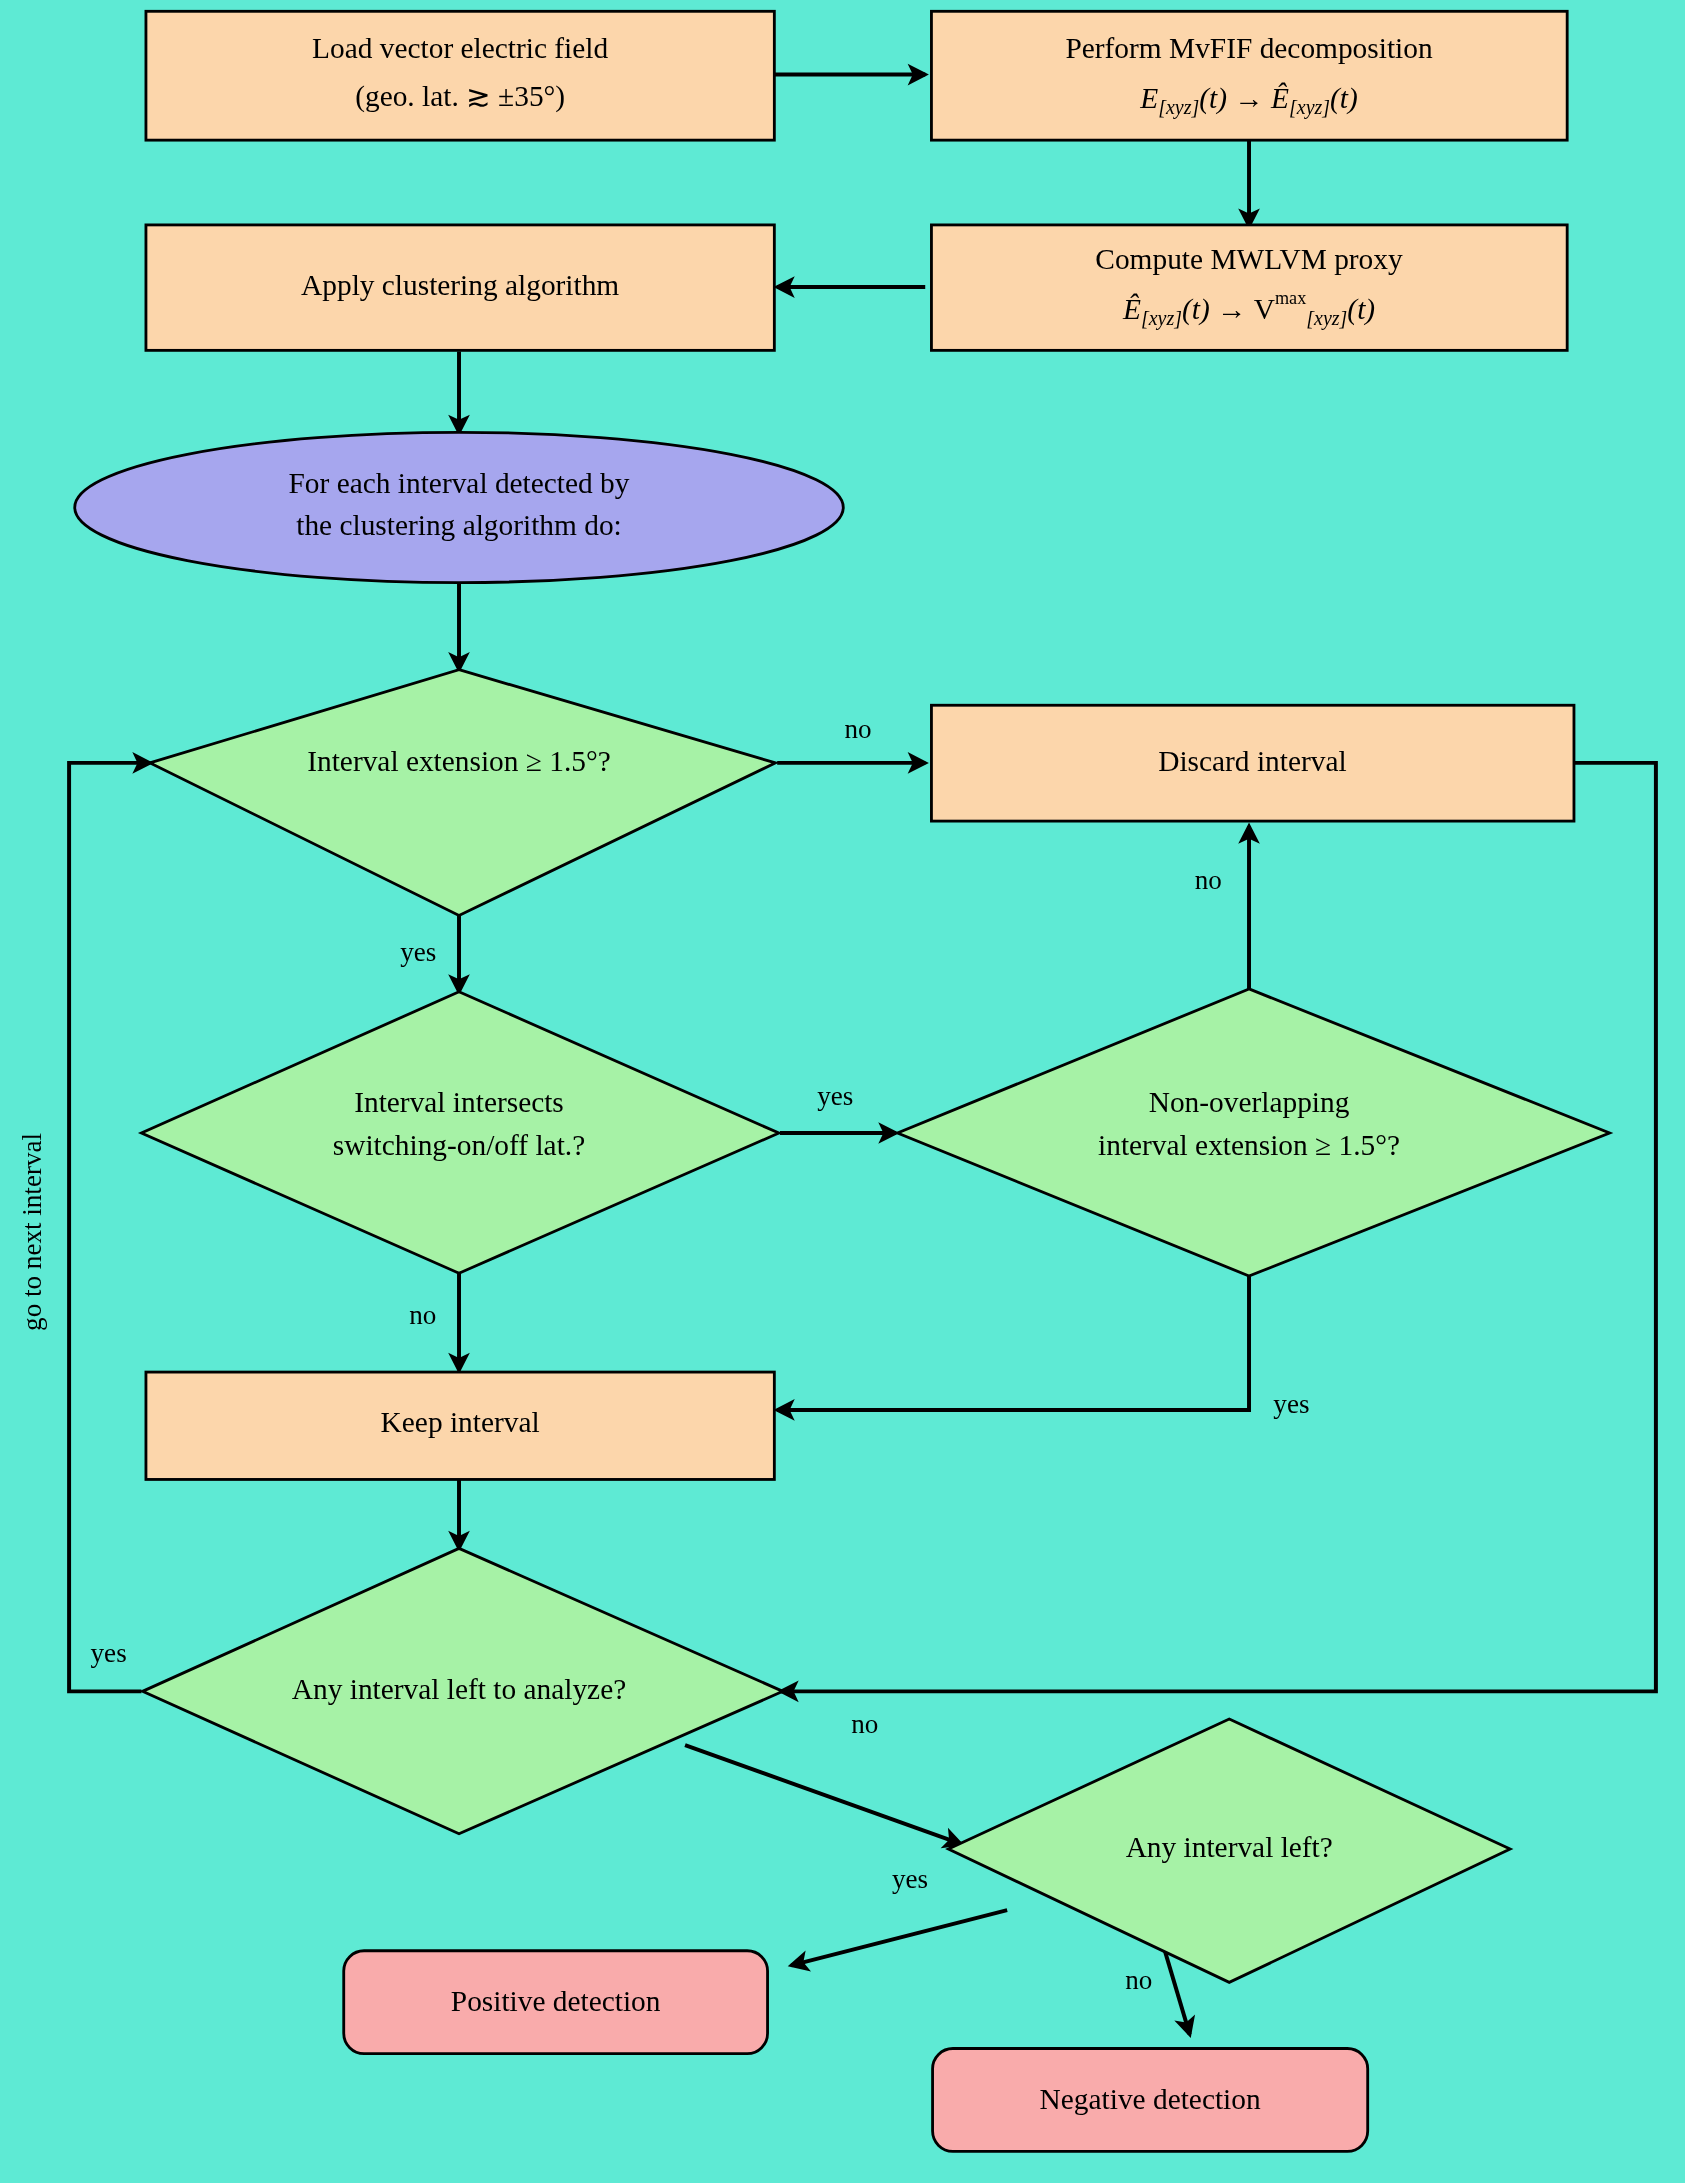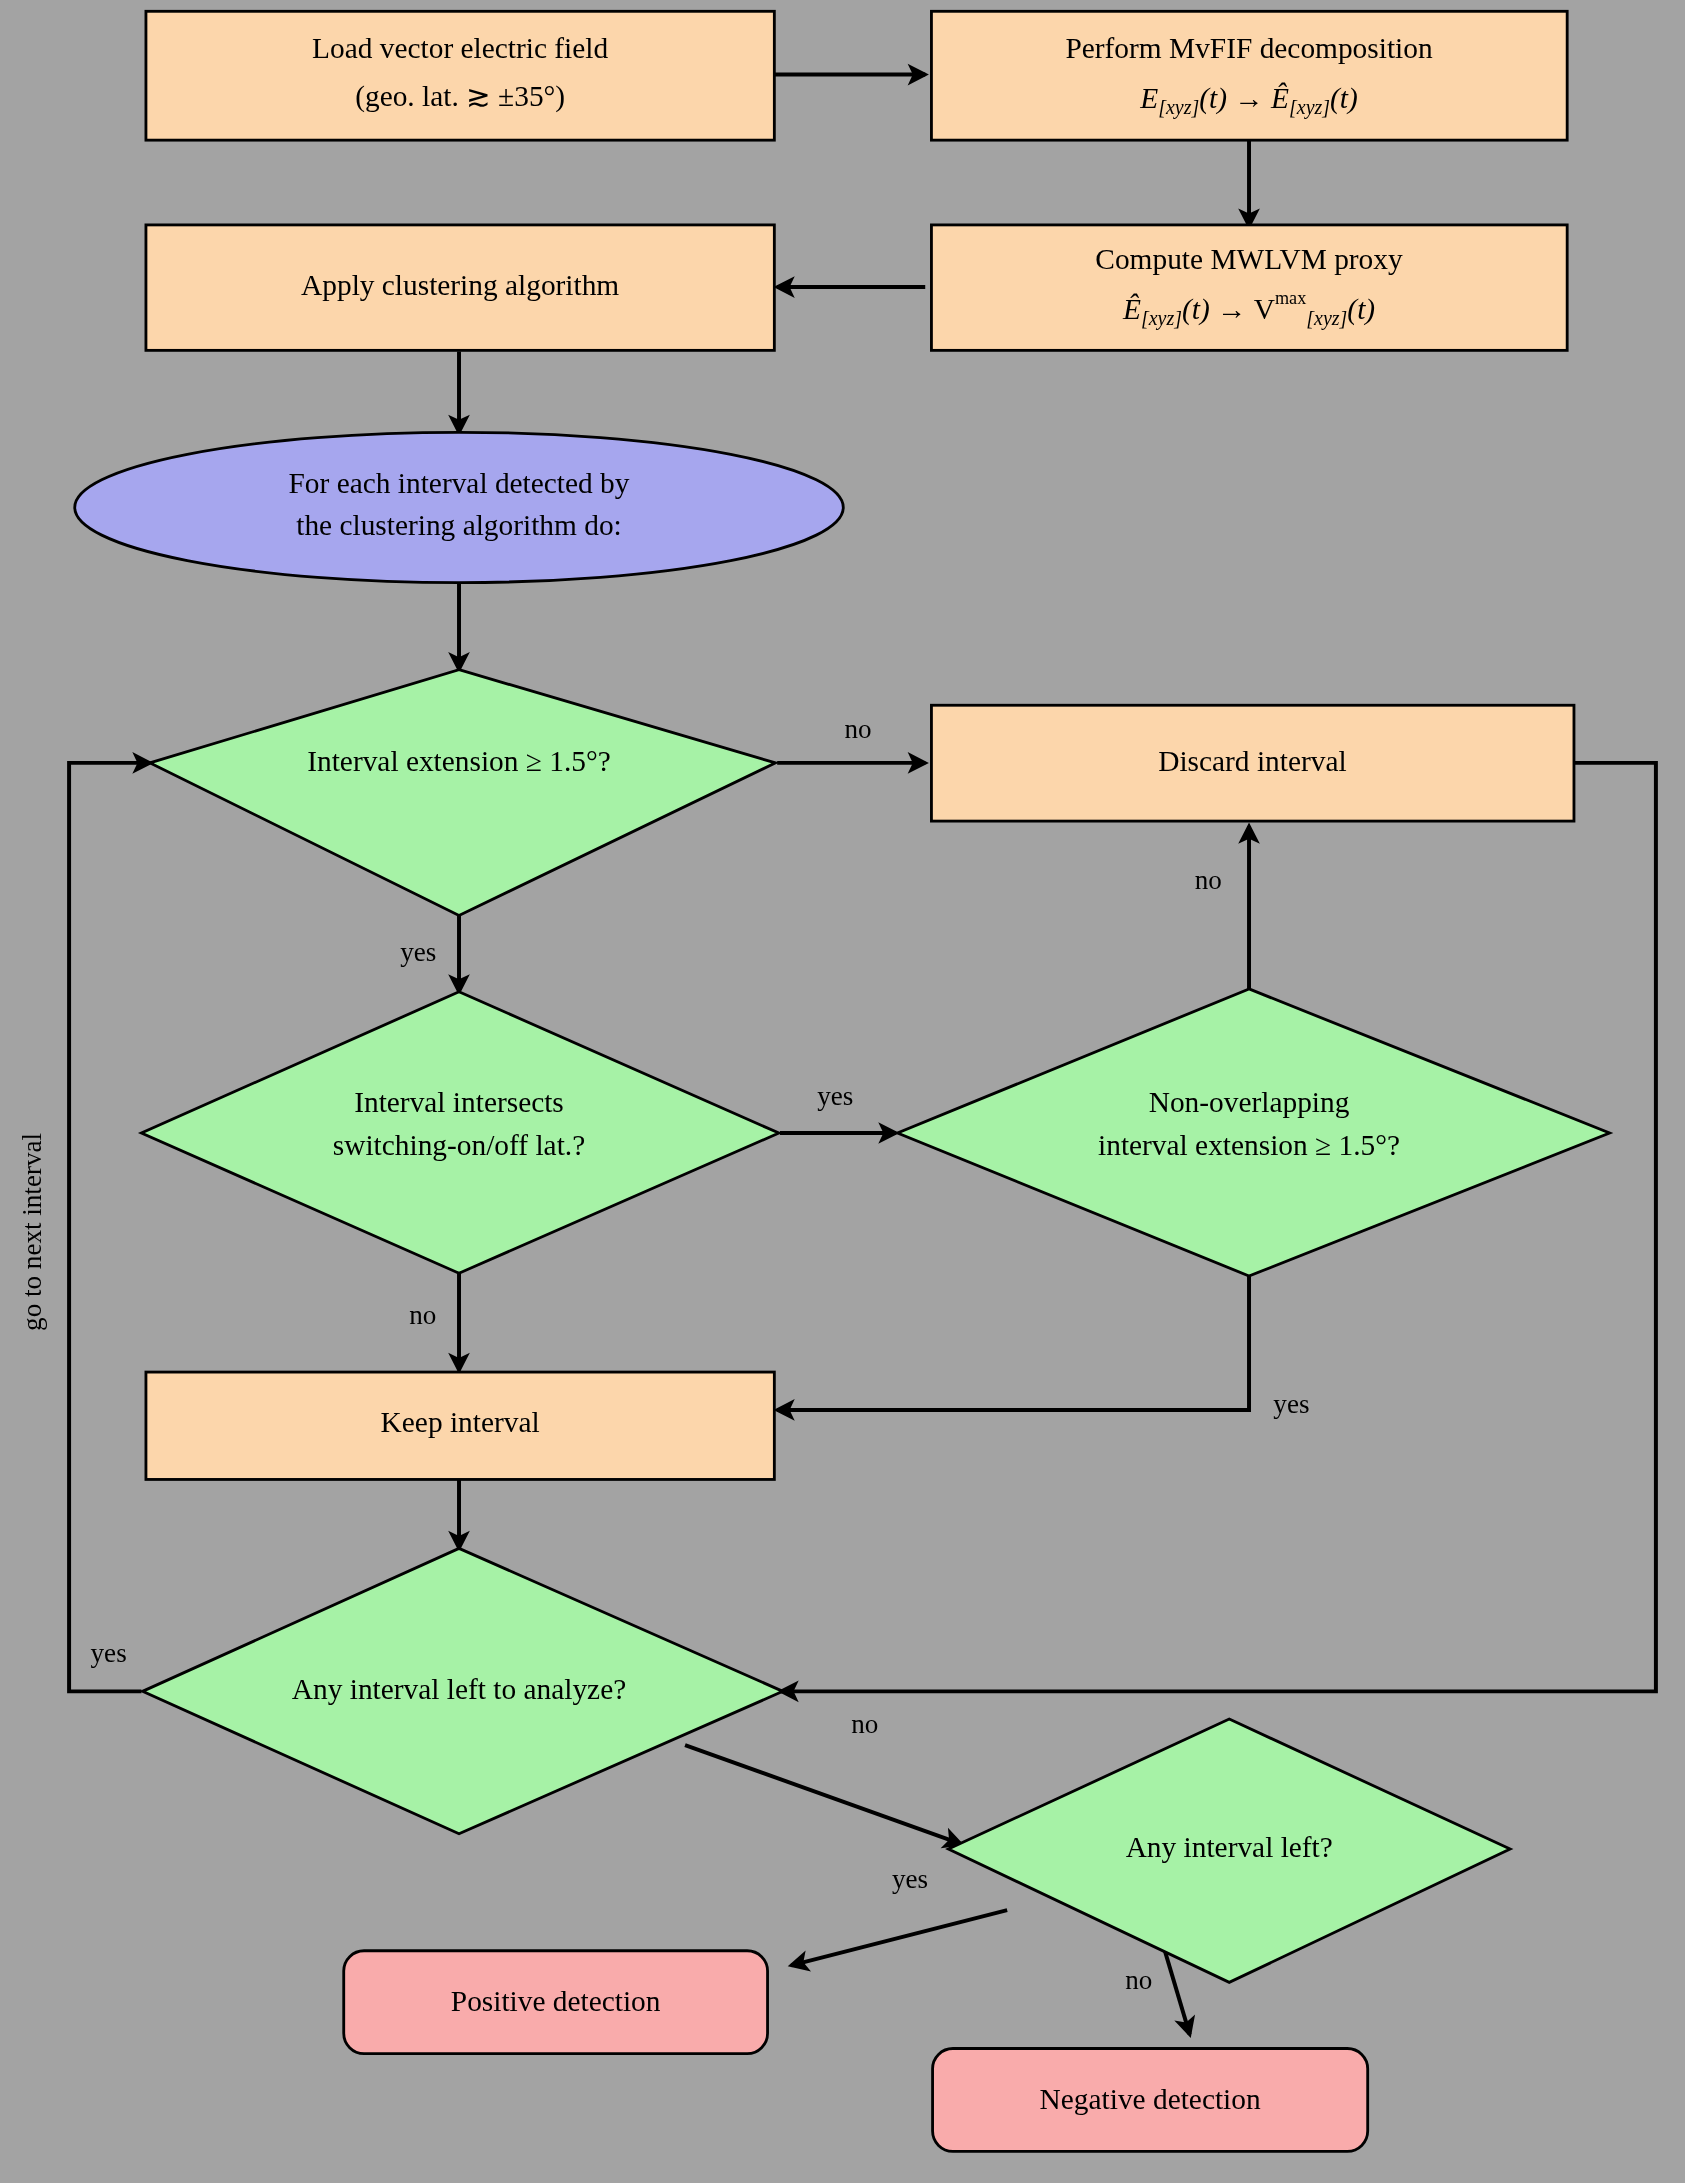--- a/index.html
+++ b/index.html
@@ -4,21 +4,21 @@
 <style>
   html, body {
     margin: 0;
     padding: 0;
     background: #ffffff;
   }
   #root {
     position: relative;
     width: 1686px;
     height: 2183px;
-    background: #a3a3a3;
+    background: #5eead4;
     font-family: "Liberation Serif", "DejaVu Serif", serif;
   }
   svg#flow {
     position: absolute;
     top: 0; left: 0;
     width: 1686px;
     height: 2183px;
     display: block;
   }
   .node-text {

